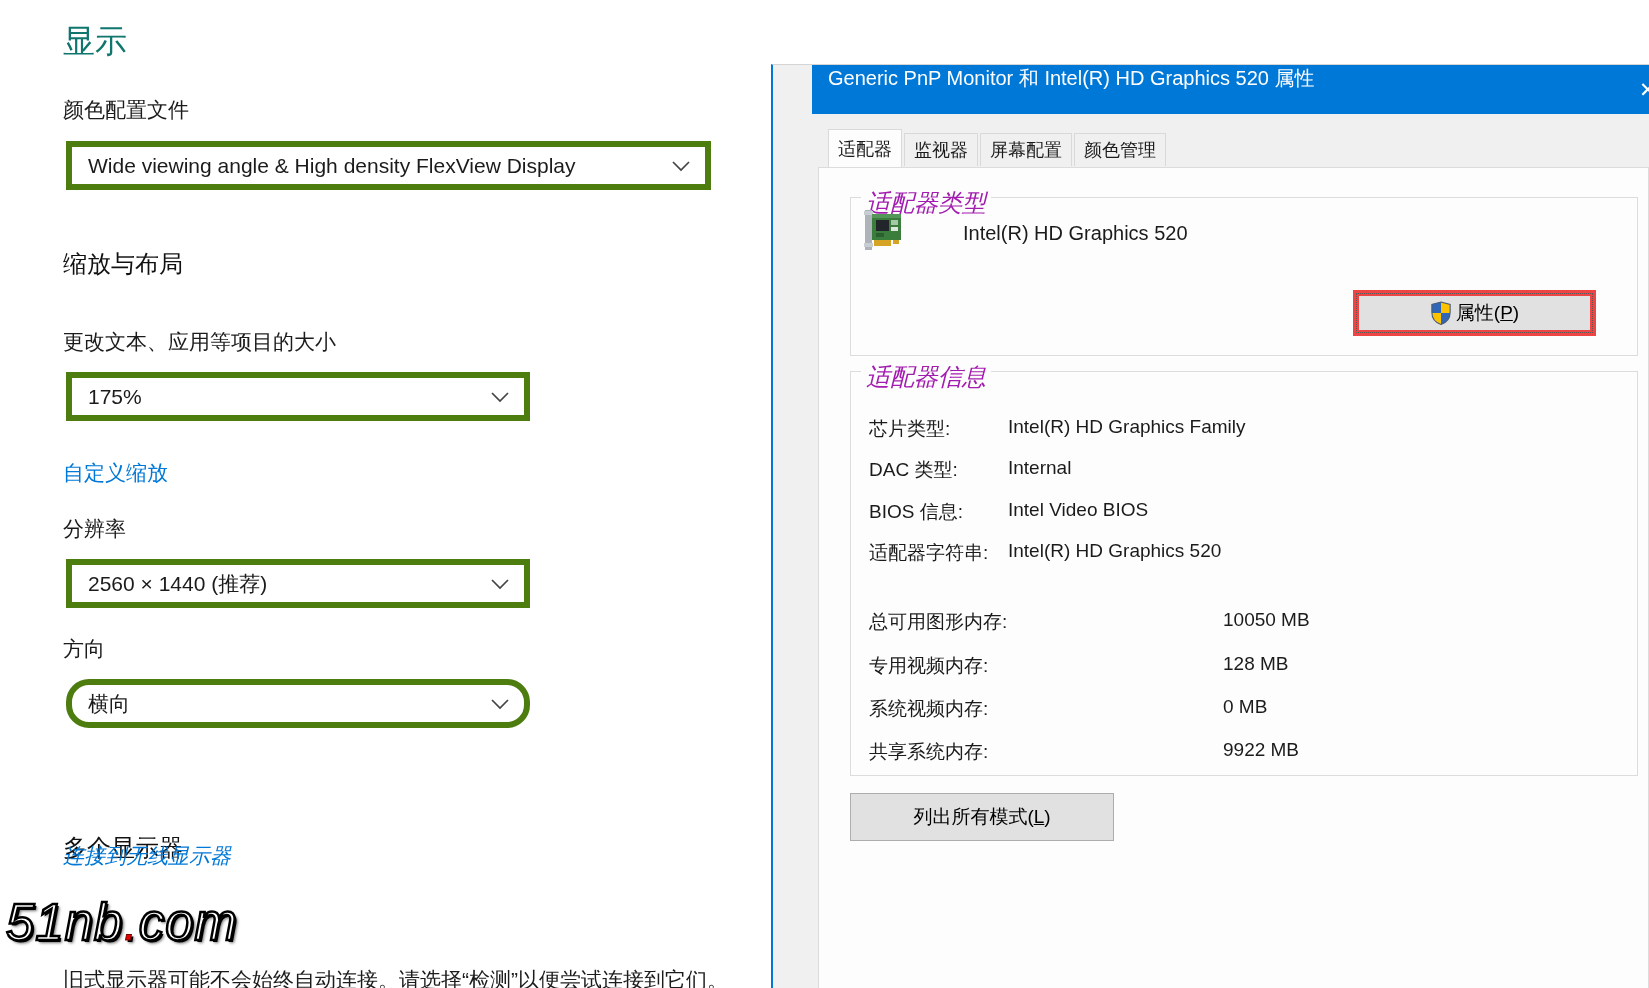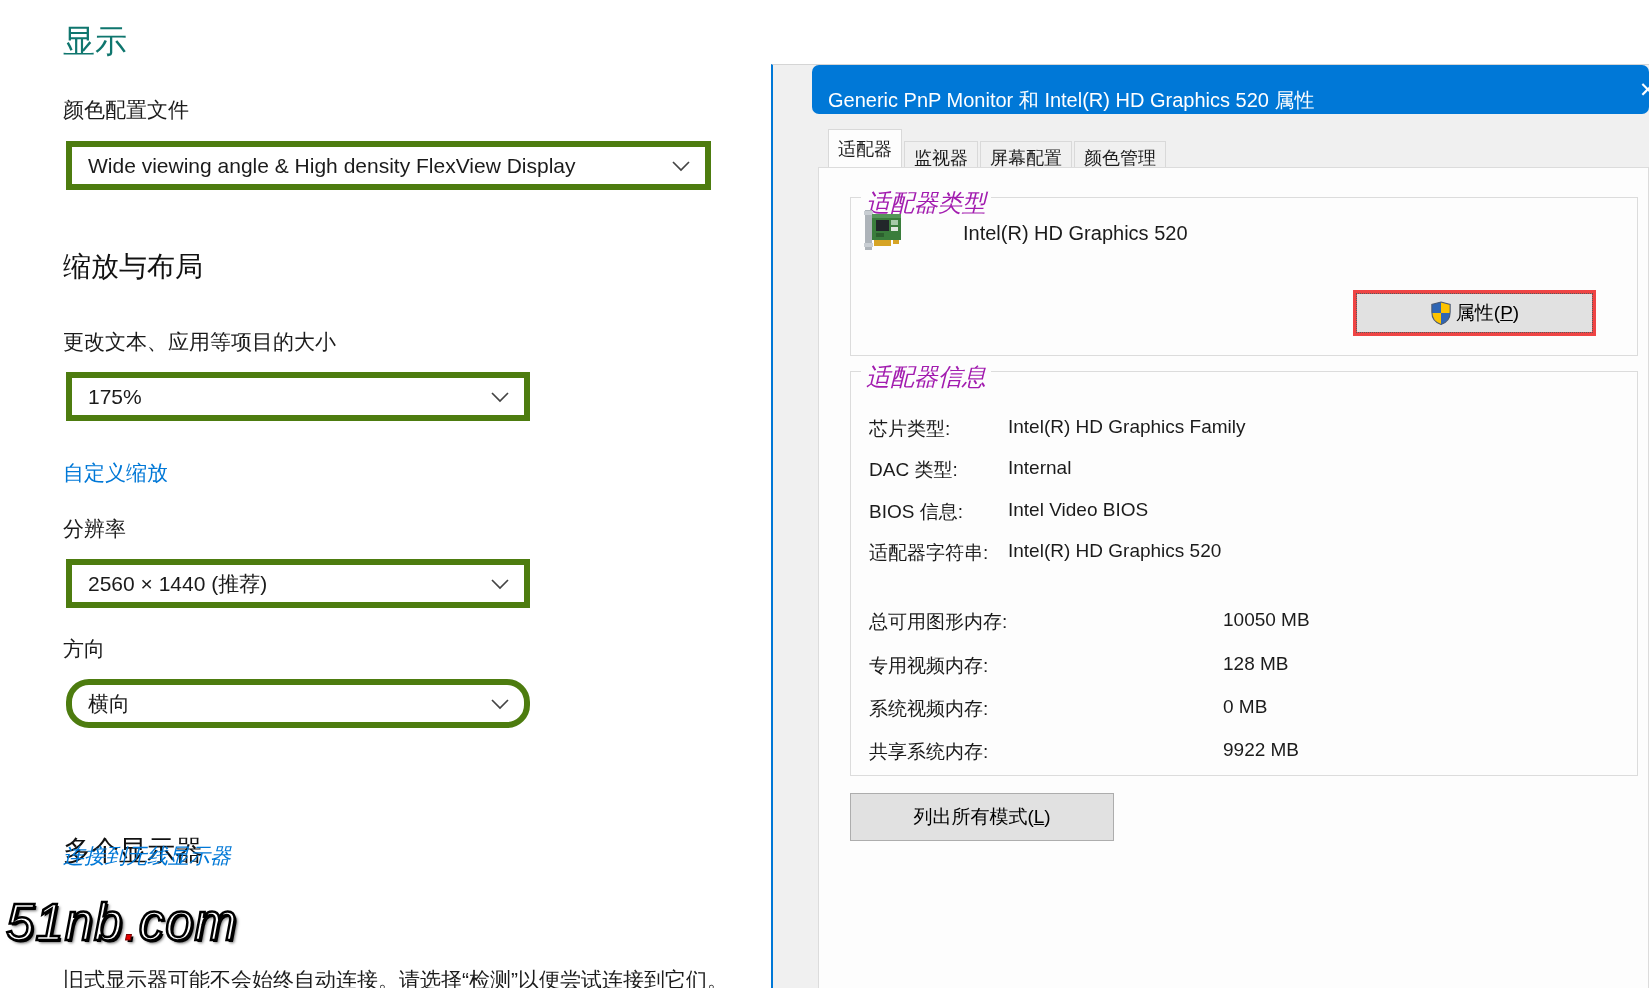--- a/index.html
+++ b/index.html
@@ -2,21 +2,21 @@
 <html><head>
 <meta charset="utf-8">
 <style>
   * { margin:0; padding:0; box-sizing:border-box; }
   html,body { width:1649px; height:988px; overflow:hidden; background:#fff;
     font-family:"Liberation Sans","DejaVu Sans",sans-serif; color:#1b1b1b; }
 
   
   #settings { position:absolute; left:0; top:0; width:771px; height:988px; background:#fff; }
   .pg-title { position:absolute; left:63px; top:20px; font-size:32px; font-weight:300; color:#0f766e; }
-  .sec-title { position:absolute; left:63px; font-size:28px; font-weight:300; color:#111; }
+  .sec-title { position:absolute; left:63px; font-size:24px; font-weight:300; color:#111; }
   .fld-label { position:absolute; left:63px; font-size:21px; color:#1b1b1b; }
   .dropdown { position:absolute; left:66px; height:49px; border:6px solid #4d7c0f; background:#fff;
     display:flex; align-items:center; padding:0 14px 0 16px; cursor:default; }
   .dropdown .val { font-size:21px; color:#1b1b1b; flex:1 1 auto; white-space:nowrap; }
   .dropdown svg { flex:0 0 auto; margin-left:10px; }
   .lnk { position:absolute; left:63px; font-size:21px; color:#0078d7; cursor:pointer;margin-top:10px; }
   #bottom-note { position:absolute; left:63px; top:966px; width:705px; font-size:21px; line-height:27px;
     color:#1b1b1b; white-space:nowrap; overflow:hidden; }
   #watermark { position:absolute; left:6px; top:893px; font-size:51px; font-weight:400; font-style:italic;
     letter-spacing:1px; color:#fff; -webkit-text-stroke:2.5px #000;
@@ -24,42 +24,42 @@
   #watermark .dot { color:#e60000; -webkit-text-stroke:1px #7a0000; }
 
   
   #behind-window { position:absolute; left:771px; top:64px; width:41px; height:924px;
     background:#f0f0f0; border-left:2px solid #0078d7; border-top:1px solid #d5d5d5; }
 
   
   #dialog { position:absolute; left:812px; top:64px; width:837px; height:924px; background:#f0f0f0;
     border-top:1px solid #d5d5d5; }
   #titlebar { position:absolute; left:0; top:0; width:837px; height:49px; background:#0078d7;
-    display:flex; align-items:flex-end;border-radius:7px; }
+    display:flex; align-items:flex-start; }
   #titlebar .t { margin-left:16px; font-size:20px; color:#fff; white-space:nowrap; }
   #close-btn { position:absolute; left:827px; top:13px; width:24px; height:24px; color:#fff;
     font-size:21px; line-height:24px; text-align:left; cursor:pointer; }
 
-  .tab { position:absolute; top:76px; height:33px; background:#f0f0f0; border:1px solid #d9d9d9;
+  .tab { position:absolute; top:68px; height:33px; background:#f0f0f0; border:1px solid #d9d9d9;
     border-bottom:none; font-size:18px; color:#1b1b1b; display:flex; align-items:center;
     justify-content:center; cursor:pointer; }
   .tab.selected { top:64px; height:38px; background:#fdfdfd; z-index:3; }
   #tabpage { position:absolute; left:6px; top:102px; width:831px; height:822px; background:#fdfdfd;
     border:1px solid #dcdcdc; }
 
   .groupbox { position:absolute; border:1px solid #dcdcdc; }
   .groupbox .legend { position:absolute; top:-11px; left:10px; background:#fdfdfd; padding:0 5px;
     font-size:24px; color:#a21caf; white-space:nowrap;font-style:italic; }
 
   
   #grp-adapter-type { left:38px; top:132px; width:788px; height:159px; }
   #gpu-icon { position:absolute; left:12px; top:11px; width:44px; height:42px; }
   #adapter-name { position:absolute; left:112px; top:24px; font-size:20px; white-space:nowrap; }
   #props-btn { position:absolute; left:502px; top:92px; width:243px; height:46px;
-    background:#e1e1e1; border:4px solid #ef4444; outline:1px dotted #5a5a5a; outline-offset:-4px;
+    background:#e1e1e1; border:6px solid #ef4444; outline:1px dotted #5a5a5a; outline-offset:-4px;
     display:flex; align-items:center; justify-content:center; gap:4px; font-size:19px; cursor:pointer; }
   #props-btn .key, #list-modes-btn .key { text-decoration:underline; }
 
   
   #grp-adapter-info { left:38px; top:306px; width:788px; height:405px; }
   .info-row { position:absolute; left:0; width:100%; height:22px; }
   .info-row .rl { position:absolute; left:18px; font-size:19px; white-space:nowrap; }
   .info-row .rv { position:absolute; left:157px; font-size:19px; white-space:nowrap; }
   .info-row.mem .rv { left:372px; }
 

